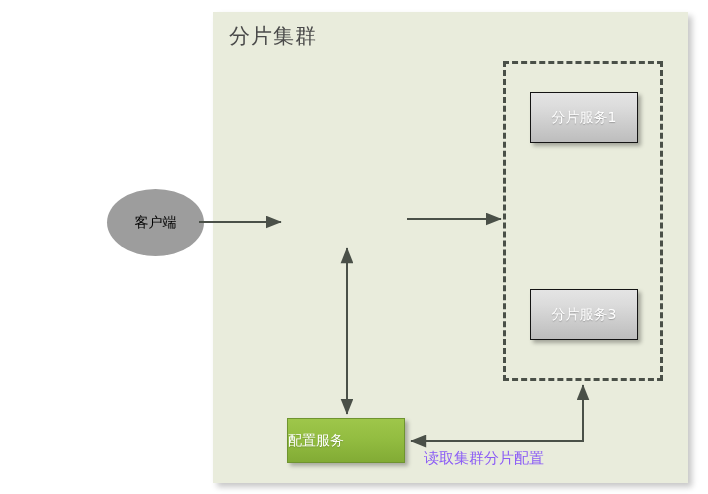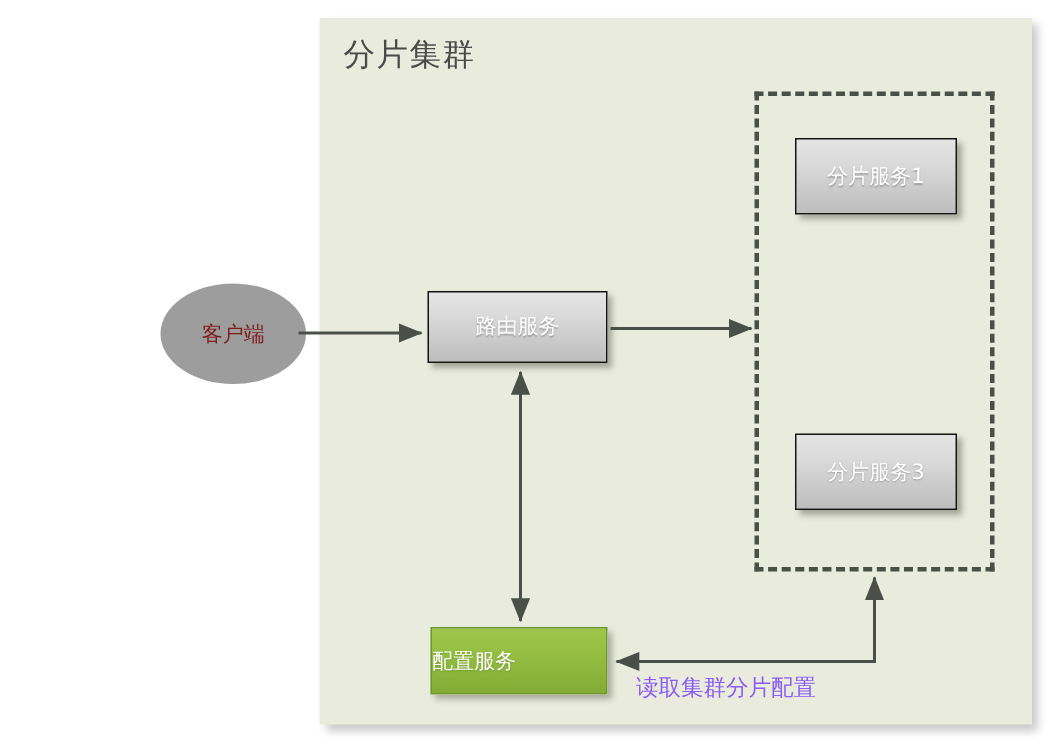--- a/index.html
+++ b/index.html
@@ -111,21 +111,21 @@
     top: 189px;
     width: 97px;
     height: 67px;
     border-radius: 50%;
     background: #9d9d9d;
     display: flex;
     align-items: center;
     justify-content: center;
   }
   .client-ellipse .lbl {
-    color: #7f1d1d;
+    color: #000000;
     font-size: 14px;
     font-family: "DejaVu Sans", "Liberation Sans", sans-serif;
     white-space: nowrap;
     text-align: center;
   }
 
   
   .read-config-label {
     position: absolute;
     left: 424px;
@@ -156,23 +156,20 @@
 
   <div class="shard-group"></div>
 
   <div class="box3d shard-1">
     <span class="lbl">分片服务1</span>
   </div>
   <div class="box3d shard-3">
     <span class="lbl">分片服务3</span>
   </div>
 
-  <div class="box3d router-box">
-    <span class="lbl">路由服务</span>
-  </div>
 
   <div class="config-box">
     <span class="lbl">配置服务</span>
   </div>
 
   <div class="client-ellipse">
     <span class="lbl">客户端</span>
   </div>
 
   <div class="read-config-label">读取集群分片配置</div>

